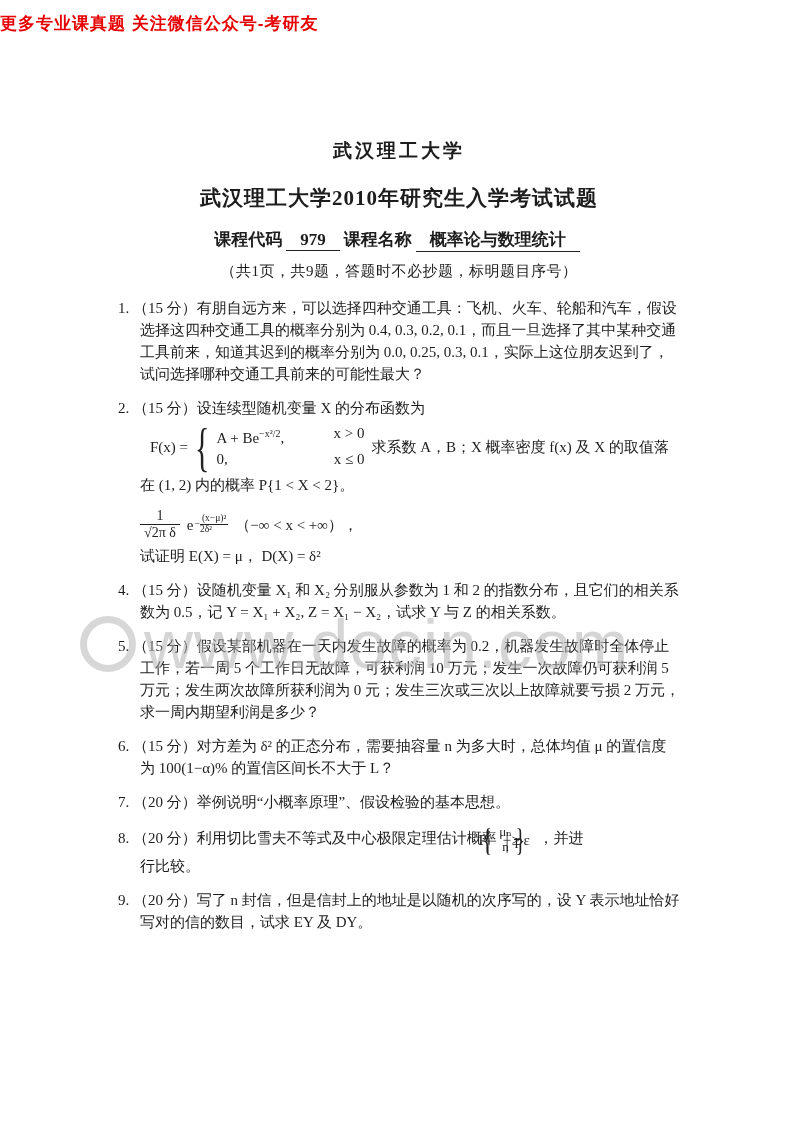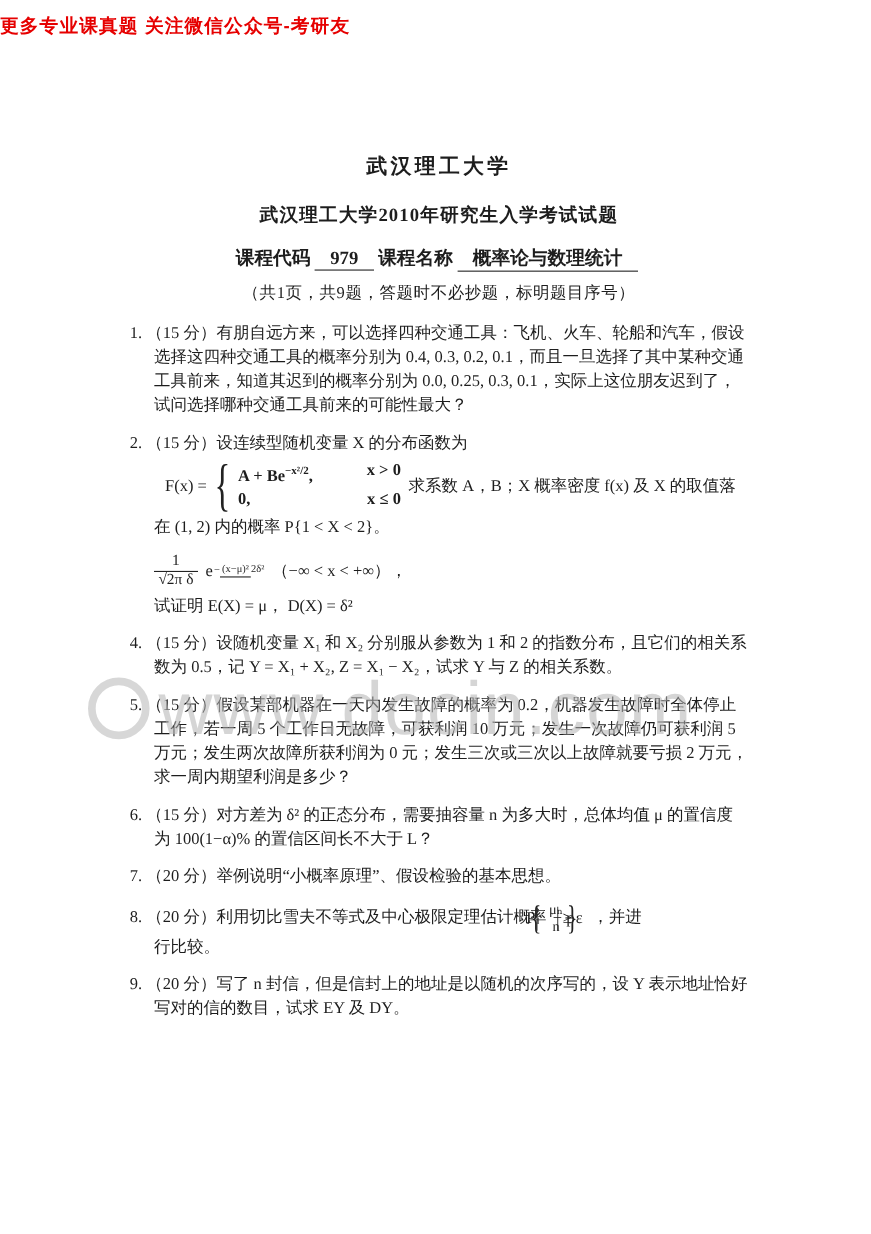--- a/index.html
+++ b/index.html
@@ -18,21 +18,21 @@
     font-weight:bold; font-size:17px; color:#e60000;
     letter-spacing:1px;
   }
   .page {
     position:absolute; top:138px; left:118px; width:562px;
   }
   .school {
     text-align:center; font-weight:bold; font-size:19px; letter-spacing:3px;
   }
   .doc-title {
-    text-align:center; font-weight:bold; font-size:17px; margin-top:20px; letter-spacing:1px;
+    text-align:center; font-weight:bold; font-size:21px; margin-top:20px; letter-spacing:1px;
   }
   .course-line {
     margin-top:16px; text-align:center; font-weight:bold; font-size:17px;
   }
   .course-line .u {
     display:inline-block; border-bottom:1.5px solid #222;
     padding:0 14px; margin:0 4px; min-width:40px; text-align:center;
   }
   .note {
     text-align:center; font-size:15px; margin-top:10px; letter-spacing:0.5px;
@@ -49,34 +49,34 @@
     transform:scaleY(1.75); line-height:1; color:#222;
   }
   .midbrace {
     display:inline-block; font-size:20px; font-weight:300;
     transform:scaleY(1.55); line-height:1; color:#222; margin:0 1px;
   }
   .tallbar {
     display:inline-block; font-size:16px; transform:scaleY(1.5);
     line-height:1; color:#222;
   }
-  .cases { display:inline-flex; flex-direction:column; line-height:21px;font-weight:bold; }
+  .cases { display:inline-flex; flex-direction:column; line-height:21px; }
   .cases .row { display:flex; justify-content:space-between; gap:22px; min-width:148px; }
   sup.sup { font-size:10px; }
   .frac { display:inline-flex; flex-direction:column; text-align:center; vertical-align:middle; line-height:1.15; font-size:14px; }
   .frac .num { display:block; border-bottom:1px solid #222; padding:0 4px; }
   .frac .den { display:block; padding:0 4px; }
   .frac-inline { display:inline-flex; flex-direction:column; text-align:center; line-height:1.1; font-size:13px; vertical-align:middle; margin:0 2px; }
   .frac-inline .num { display:block; border-bottom:1px solid #222; padding:0 3px; }
   .frac-inline .den { display:block; padding:0 3px; }
   .sup-frac {
     display:inline-flex; align-items:center;
     vertical-align:10px; font-size:9.5px; line-height:1.05; margin-left:1px;
   }
-  .sup-frac .mini { display:inline-flex; flex-direction:row; text-align:center; }
+  .sup-frac .mini { display:inline-flex; flex-direction:column; text-align:left; }
   .sup-frac .mini .num { border-bottom:0.8px solid #222; padding:0 2px; }
   .inline-math { display:inline-flex; align-items:center; gap:3px; vertical-align:middle; }
   .watermark {
     position:absolute; top:605px; left:80px; z-index:4;
     display:flex; align-items:center;
     color:#b3b3b3; opacity:0.55;
     font-family:"Liberation Sans","DejaVu Sans",sans-serif;
     font-size:68px; letter-spacing:1px;
     pointer-events:none; white-space:nowrap;
   }

